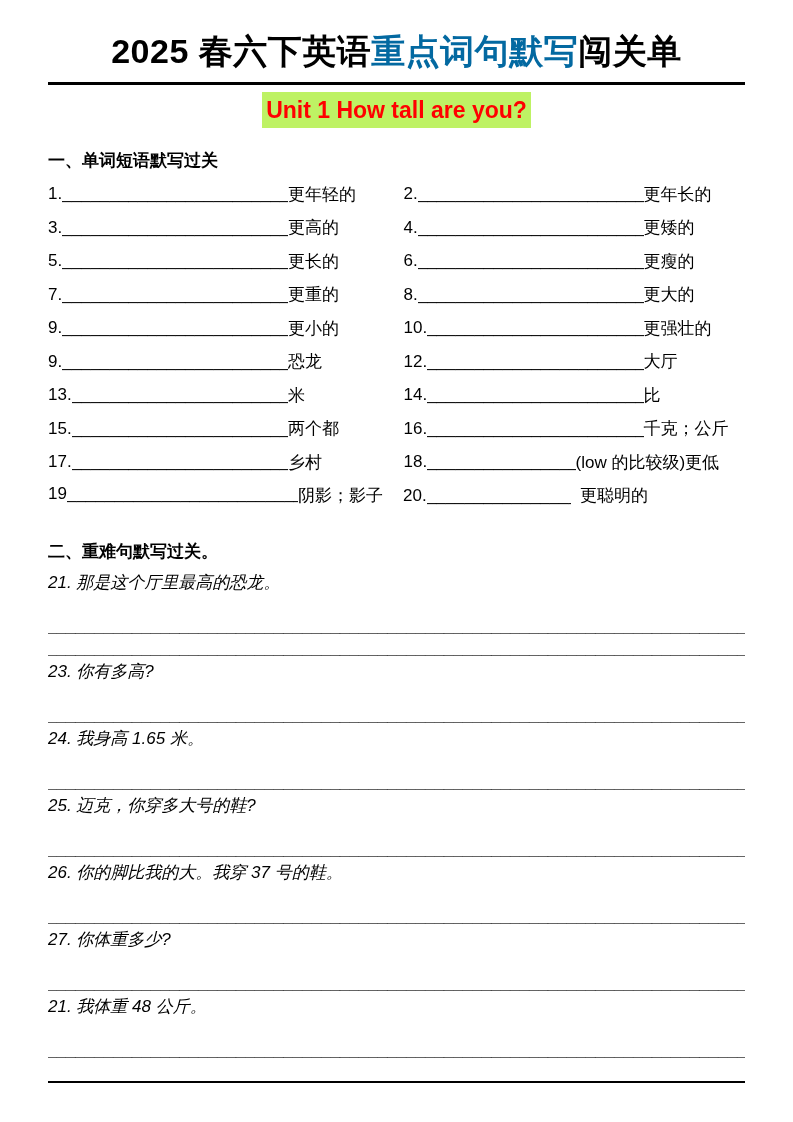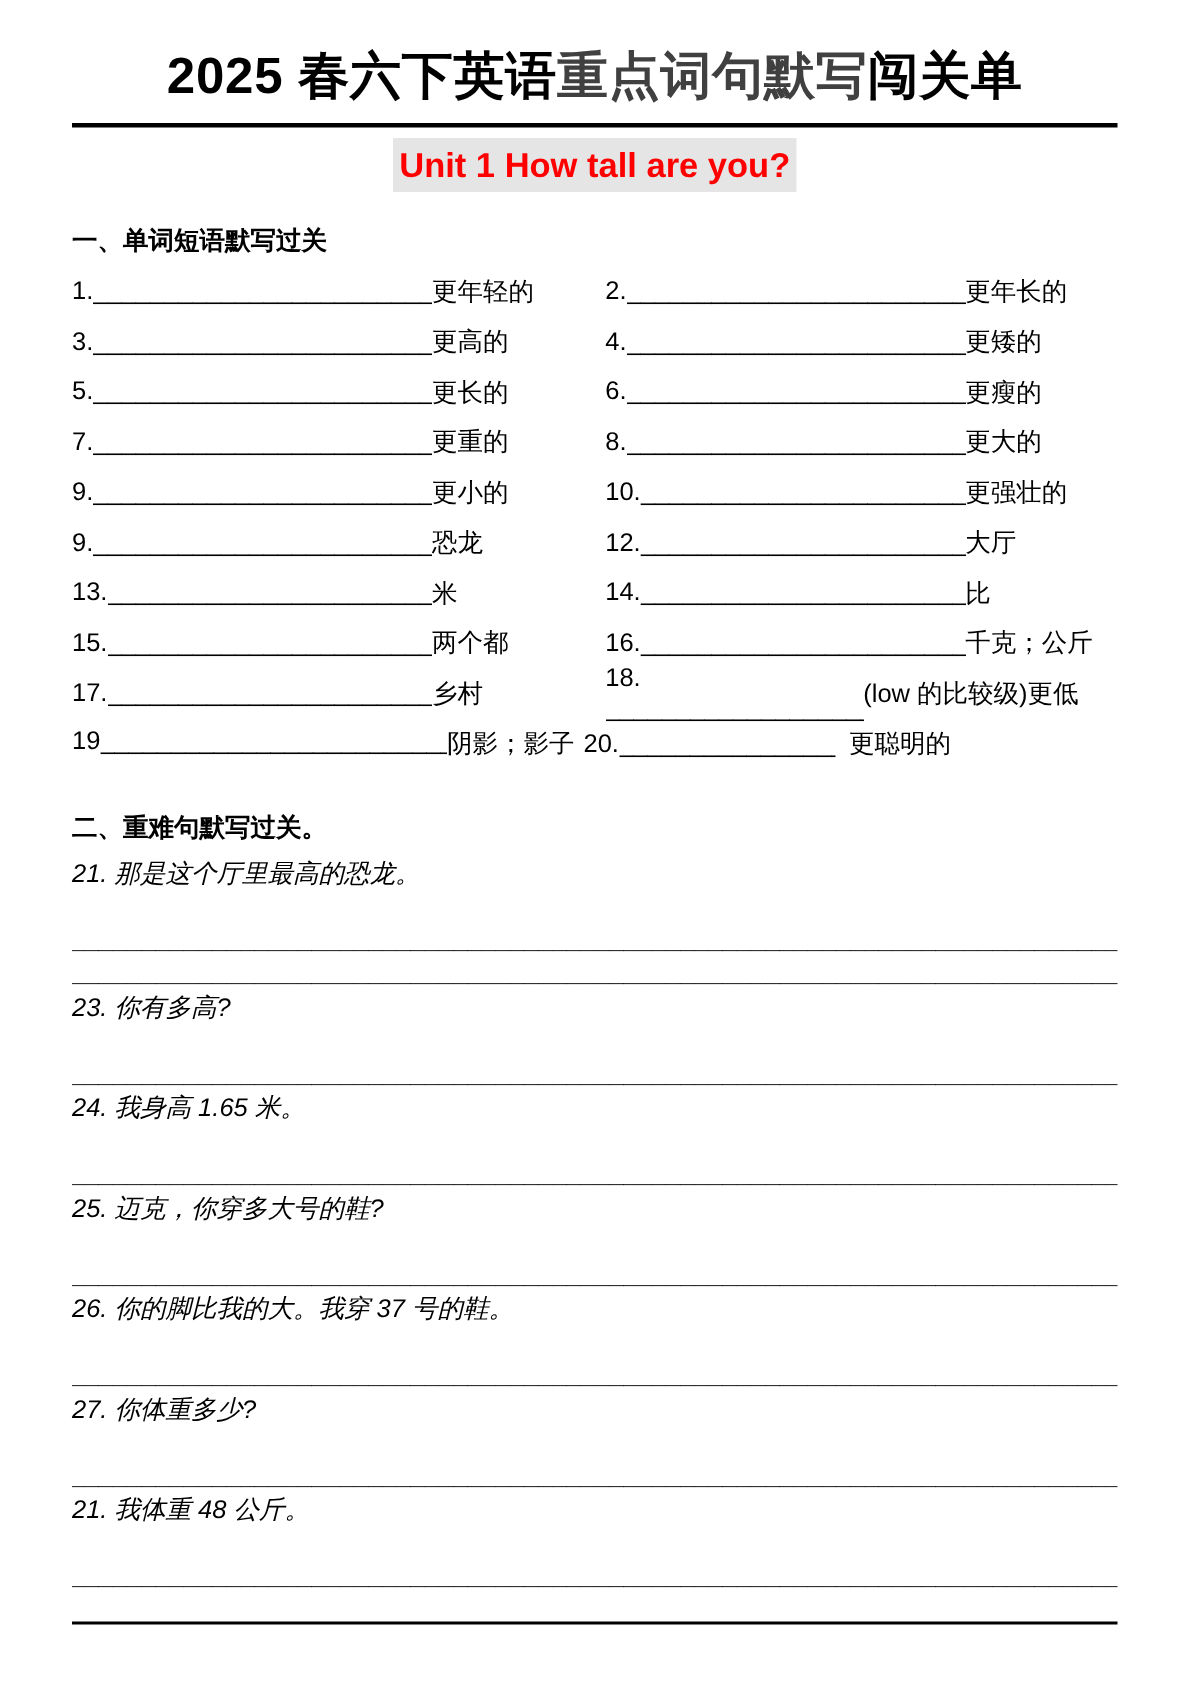--- a/index.html
+++ b/index.html
@@ -16,27 +16,27 @@
     background: #fff;
   }
   .title {
     text-align: center;
     font-size: 34px;
     font-weight: bold;
     line-height: 1.25;
     white-space: nowrap;
     letter-spacing: 0.5px;
   }
-  .title .red { color: #404040; }
+  .title .red { color: #0369a1; }
   .rule-top { border-top: 3px solid #000; margin-top: 9px; }
   .rule-bottom { border-top: 2px solid #000; margin-top: 20px; }
   .subtitle-row { text-align: center; margin-top: 7px; height: 30px; }
   .subtitle {
     display: inline-block;
-    background: #e5e5e5;
+    background: #bef264;
     color: #FF0000;
     font-size: 23px;
     font-weight: bold;
     line-height: 28px;
     padding: 4px 4px;
   }
   .sec-heading {
     font-size: 17px;
     font-weight: bold;
     margin-top: 27px;
@@ -48,38 +48,38 @@
     column-gap: 14px;
     margin-top: 5px;
   }
   .vitem {
     display: flex;
     align-items: center;
     height: 33.5px;
     font-size: 17px;
   }
   .lead { display: flex; width: 240px; flex: none; }
-  .lead.short { width: 172px; flex-direction: column; }
+  .lead.short { width: 172px; }
   .num { flex: none; white-space: pre; }
   .blank {
     flex: 1 1 auto;
     overflow: hidden;
     white-space: nowrap;
     min-width: 12px;
   }
   .hint { flex: none; white-space: nowrap; }
   .row-1920 {
     display: flex;
     align-items: center;
     height: 33.5px;
     font-size: 17px;
   }
   .item19 { display: flex; width: 341px; flex: none; align-items: flex-start; }
   .item19 .lead { width: 250px; }
-  .item20 { display: flex; align-items: center; }
+  .item20 { display: flex; margin-left: 14px; align-items: center; }
   .item20 .lead { width: 168px; }
   .item20 .hint { padding-left: 9px; }
   .sentences { margin-top: 8px; }
   .sblock { margin-bottom: 2px; font-style: italic; }
   .stext { font-size: 17px; line-height: 21px; margin-bottom: 24px; }
   .sline {
     height: 20px;
     line-height: 20px;
     font-size: 17px;
     overflow: hidden;

